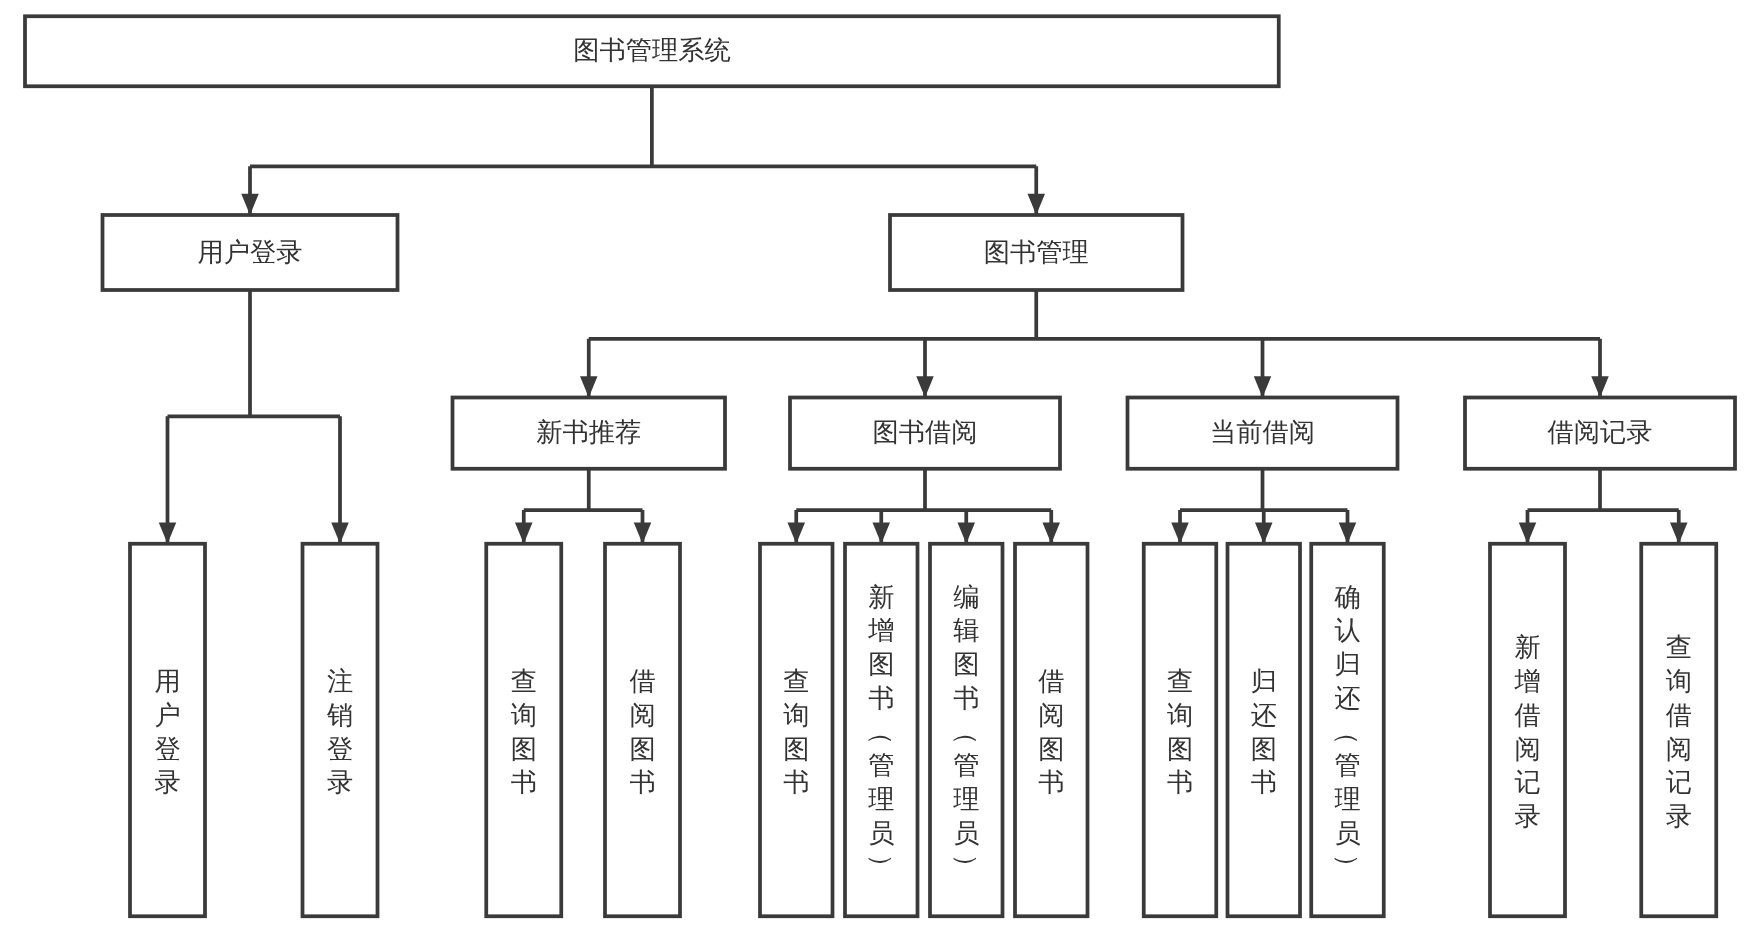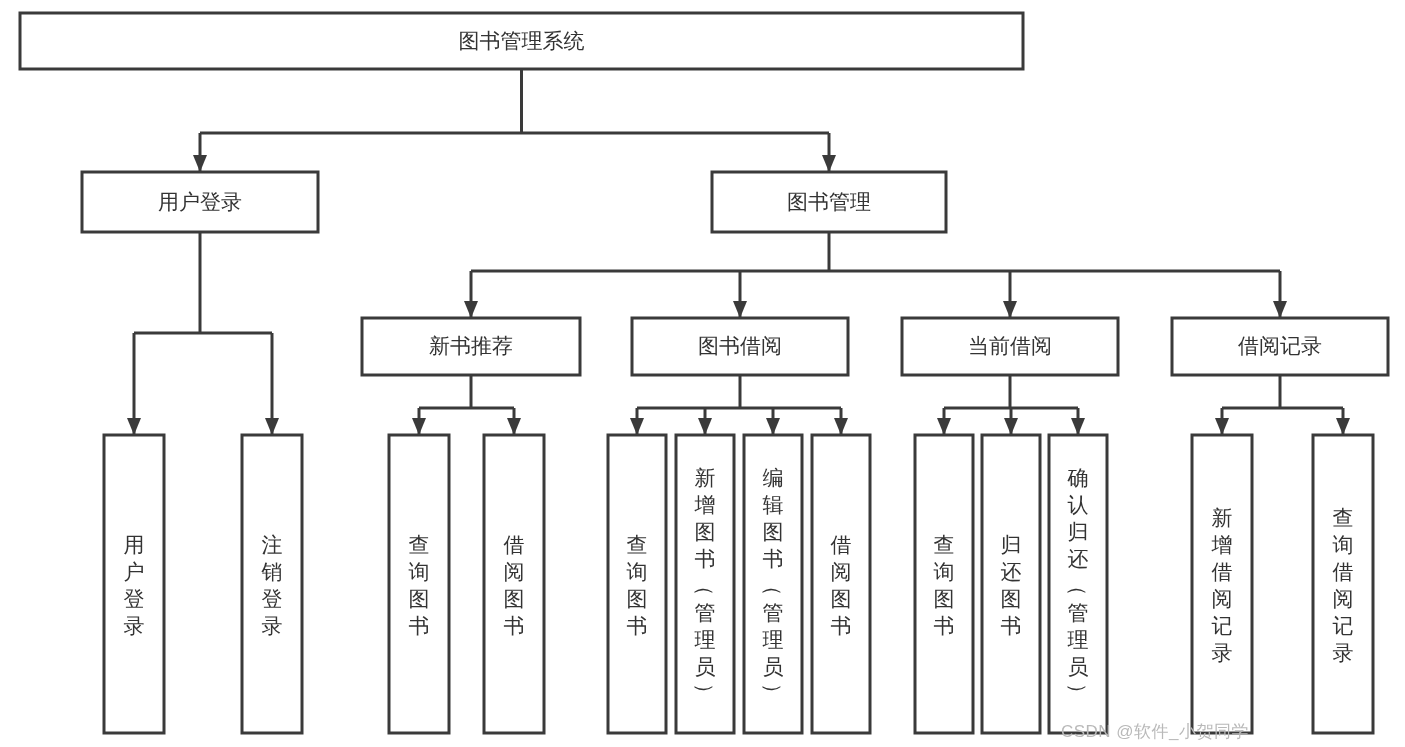--- a/index.html
+++ b/index.html
@@ -271,14 +271,13 @@
           <text x="1343" y="525" class="node-label-v">查</text>
           <text x="1343" y="552" class="node-label-v">询</text>
           <text x="1343" y="579" class="node-label-v">借</text>
           <text x="1343" y="606" class="node-label-v">阅</text>
           <text x="1343" y="633" class="node-label-v">记</text>
           <text x="1343" y="660" class="node-label-v">录</text>
           <title>查询借阅记录</title>
         </g>
       </g>
   </svg>
-  <div class="watermark">CSDN @软件_小贺同学</div>
 </div>
 
 </body></html>

